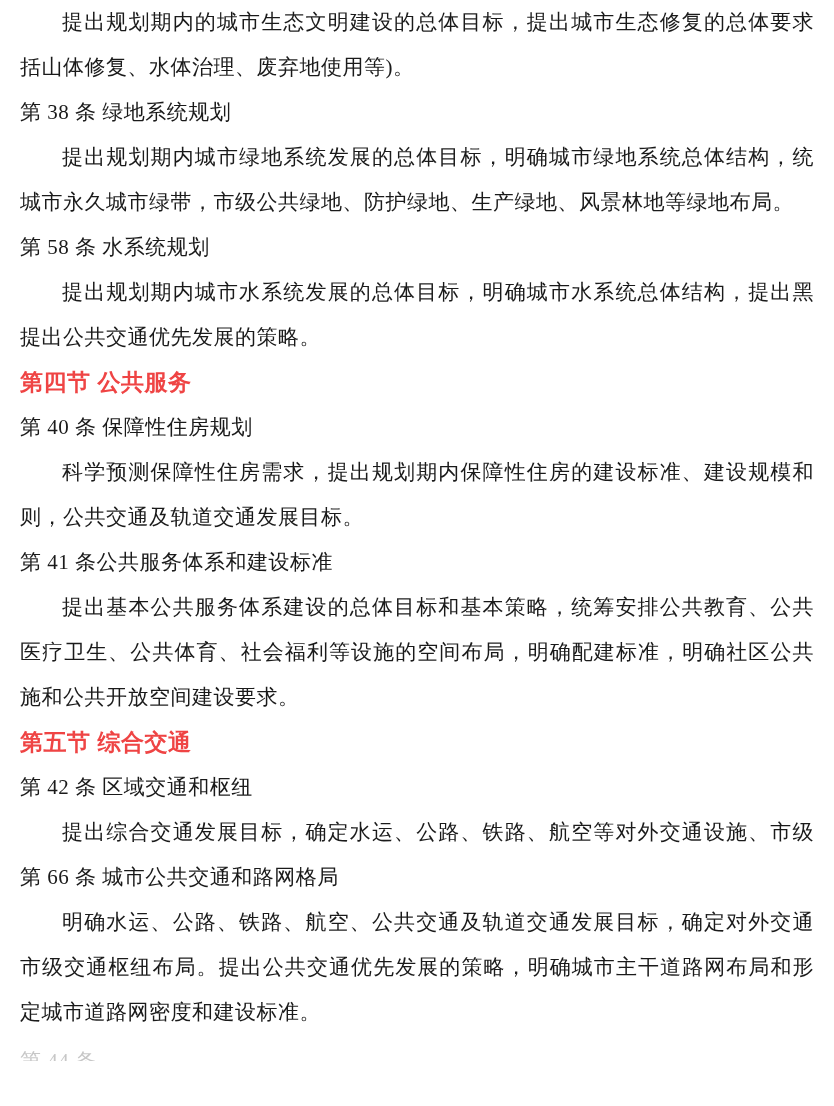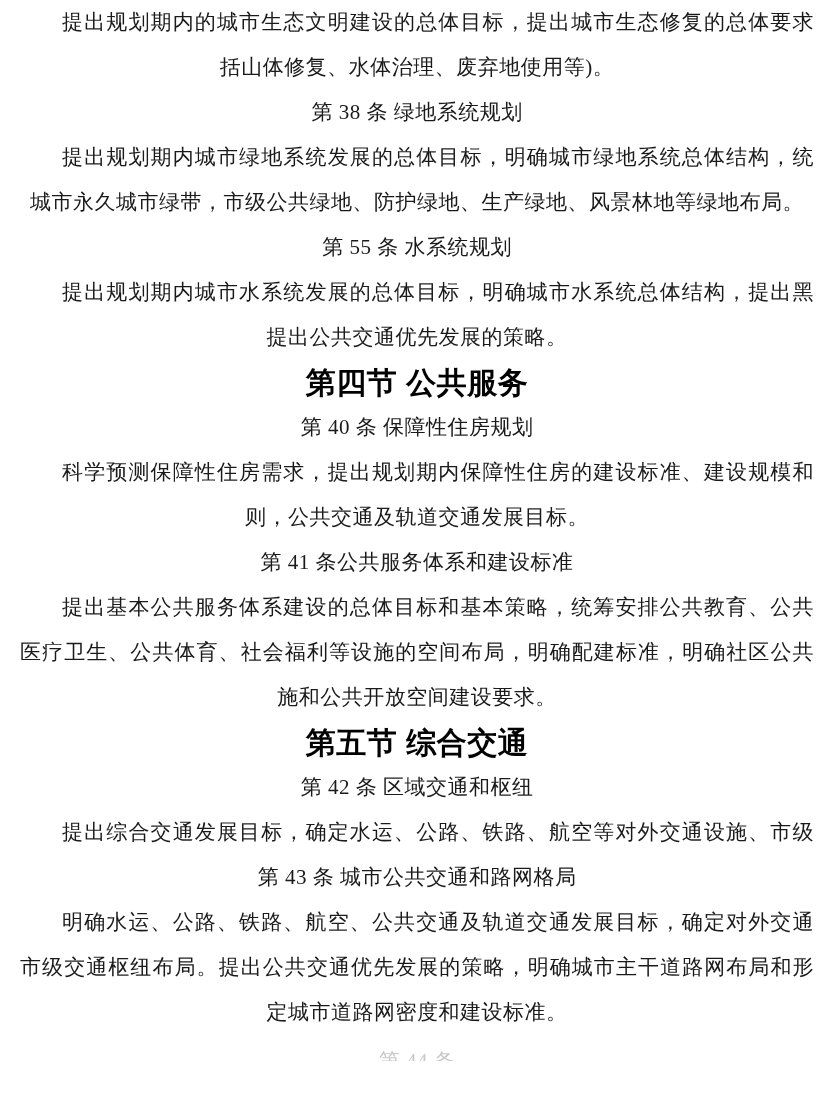--- a/index.html
+++ b/index.html
@@ -18,71 +18,70 @@
     font-family: "Liberation Serif", serif;
     font-size: 21px;
     color: #1a1a1a;
     overflow: hidden;
   }
   .line {
     height: 45px;
     line-height: 45px;
     overflow: hidden;
     letter-spacing: 0.5px;
-    text-align: center;
   }
   
   .para-start { text-indent: 42px; }
   
   .para-cont { text-indent: 0; }
   
   .full {
     text-align: justify;
     text-align-last: justify;
   }
   
   .article { text-indent: 0; }
   
   .section {
     font-family: "Liberation Sans", sans-serif;
     font-weight: bold;
-    font-size: 30px;
-    color: #000000;
+    font-size: 23px;
+    color: #ef4444;
   }
   
   .clipped {
     height: 10px;
     padding-top: 16px;
     line-height: 21px;
     overflow: hidden;
     color: #9a9a9a;
     opacity: 0.55;
   }
 </style>
 </head>
 <body>
 
 <div class="doc">
     <div class="line para-start full">提出规划期内的城市生态文明建设的总体目标，提出城市生态修复的总体要求（可包</div>
     <div class="line para-cont">括山体修复、水体治理、废弃地使用等)。</div>
     <div class="line article">第 38 条  绿地系统规划</div>
     <div class="line para-start full">提出规划期内城市绿地系统发展的总体目标，明确城市绿地系统总体结构，统筹安排</div>
     <div class="line para-cont">城市永久城市绿带，市级公共绿地、防护绿地、生产绿地、风景林地等绿地布局。</div>
-    <div class="line article">第 55 条  水系统规划</div>
+    <div class="line article">第 58 条  水系统规划</div>
     <div class="line para-start full">提出规划期内城市水系统发展的总体目标，明确城市水系统总体结构，提出黑臭水体</div>
     <div class="line para-cont">提出公共交通优先发展的策略。</div>
     <div class="line section">第四节  公共服务</div>
     <div class="line article">第 40 条  保障性住房规划</div>
     <div class="line para-start full">科学预测保障性住房需求，提出规划期内保障性住房的建设标准、建设规模和布局原</div>
     <div class="line para-cont">则，公共交通及轨道交通发展目标。</div>
     <div class="line article">第 41 条公共服务体系和建设标准</div>
     <div class="line para-start full">提出基本公共服务体系建设的总体目标和基本策略，统筹安排公共教育、公共文化、</div>
     <div class="line para-cont full">医疗卫生、公共体育、社会福利等设施的空间布局，明确配建标准，明确社区公共服务设</div>
     <div class="line para-cont">施和公共开放空间建设要求。</div>
     <div class="line section">第五节  综合交通</div>
     <div class="line article">第 42 条  区域交通和枢纽</div>
     <div class="line para-start full">提出综合交通发展目标，确定水运、公路、铁路、航空等对外交通设施、市级交通枢</div>
-    <div class="line article">第 43 条  城市公共交通和路网格局</div>
+    <div class="line article">第 66 条  城市公共交通和路网格局</div>
     <div class="line para-start full">明确水运、公路、铁路、航空、公共交通及轨道交通发展目标，确定对外交通设施、</div>
     <div class="line para-cont full">市级交通枢纽布局。提出公共交通优先发展的策略，明确城市主干道路网布局和形式，确</div>
     <div class="line para-cont">定城市道路网密度和建设标准。</div>
     <div class="line clipped">第 44 条</div>
   </div>
 
 </body></html>

